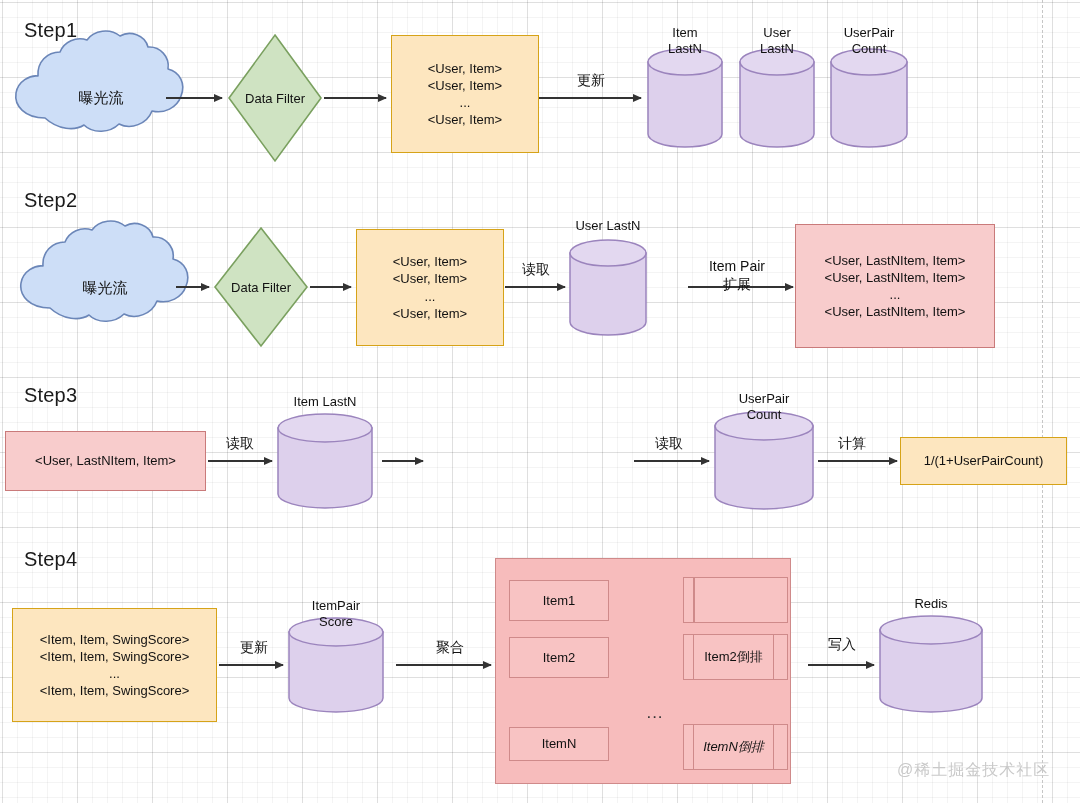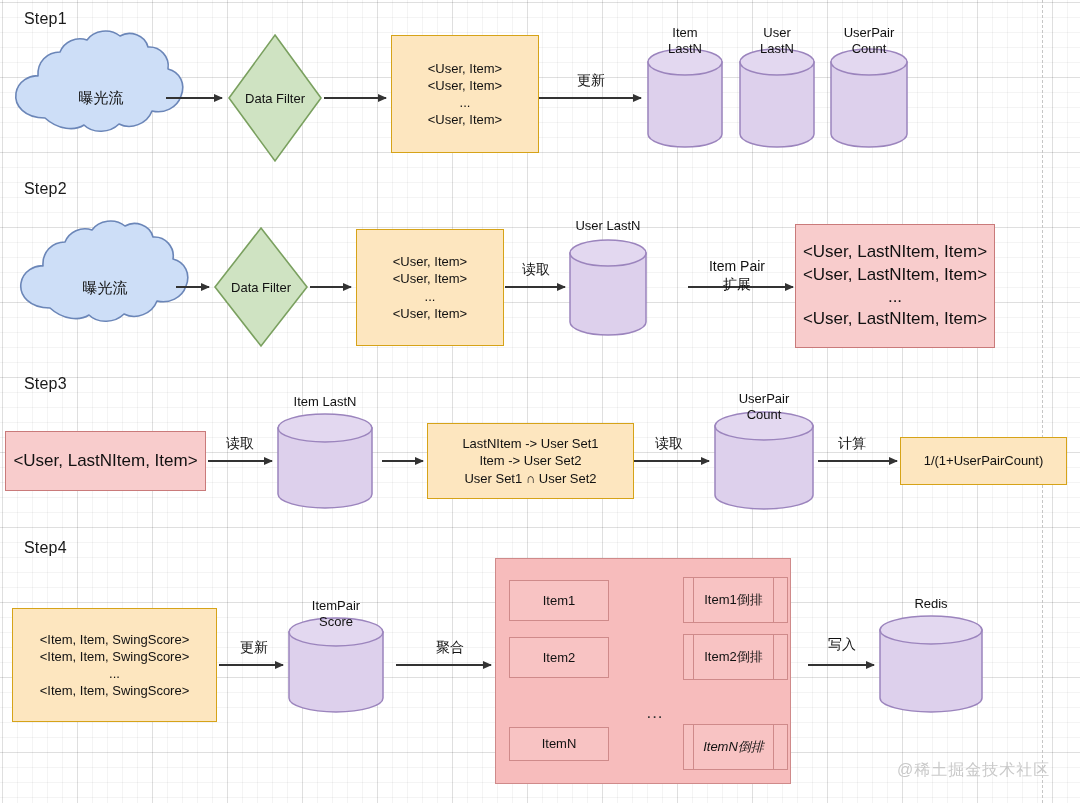--- a/index.html
+++ b/index.html
@@ -21,44 +21,45 @@
     background-position: 2px 2px, 2px 2px, 2px 2px, 2px 2px;
     overflow: hidden;
     font-family: "Liberation Sans", sans-serif;
     color: #111111;
   }
 
   .abs { position: absolute; box-sizing: border-box; }
 
   
   .step-label {
-    font-size: 16px;
+    font-size: 20px;
     color: #1a1a1a;
     letter-spacing: 0.2px;
     white-space: nowrap;
+    margin-top: 9px;
   }
 
   
   .box {
     display: flex;
     align-items: center;
     justify-content: center;
     text-align: center;
     line-height: 1.32;
     white-space: pre-line;
   }
   .box-orange {
     background: #fde6bf;
     border: 1.6px solid #d6a318;
     font-size: 13px;
   }
   .box-red {
     background: #f8cccc;
     border: 1.6px solid #c97a7a;
-    font-size: 17px;
+    font-size: 13px;
   }
   .box-red-plain {
     background: #f8c3c3;
     border: 1.6px solid #cf8a8a;
     font-size: 13px;
   }
   .group-red {
     background: #f7bcbc;
     border: 1.6px solid #cf8a8a;
   }
@@ -295,23 +296,20 @@
 &lt;User, LastNItem, Item&gt;</div>
 
   <div class="abs step-label" style="left:24px; top:375px;">Step3</div>
 
   <div class="abs box box-red" style="left:5px; top:431px; width:201px; height:60px;">&lt;User, LastNItem, Item&gt;</div>
 
   <div class="abs edge-label" style="left:212px; top:435px; width:56px;">读取</div>
 
   <div class="abs cyl-label" style="left:278px; top:428px; width:94px; height:68px;">Item LastN</div>
 
-  <div class="abs box box-orange" style="left:427px; top:423px; width:207px; height:76px;">LastNItem -&gt; User Set1
-Item -&gt; User Set2
-User Set1 ∩ User Set2</div>
 
   <div class="abs edge-label" style="left:641px; top:435px; width:56px;">读取</div>
 
   <div class="abs cyl-label" style="left:715px; top:426px; width:98px; height:70px;">UserPair
 Count</div>
 
   <div class="abs edge-label" style="left:824px; top:435px; width:56px;">计算</div>
 
   <div class="abs box box-orange" style="left:900px; top:437px; width:167px; height:48px;">1/(1+UserPairCount)</div>
 
@@ -327,21 +325,20 @@
   <div class="abs cyl-label" style="left:289px; top:632px; width:94px; height:68px;">ItemPair
 Score</div>
 
   <div class="abs edge-label" style="left:422px; top:639px; width:56px;">聚合</div>
 
   <div class="abs group-red" style="left:495px; top:558px; width:296px; height:226px;"></div>
 
   <div class="abs box box-red-plain" style="left:509px; top:580px; width:100px; height:41px;">Item1</div>
   <div class="abs inv-box" style="left:683px; top:577px; width:105px; height:46px;">
     <div class="inv-rail"></div>
-    <div class="inv-mid">Item1倒排</div>
     <div class="inv-rail-r"></div>
   </div>
 
   <div class="abs box box-red-plain" style="left:509px; top:637px; width:100px; height:41px;">Item2</div>
   <div class="abs inv-box" style="left:683px; top:634px; width:105px; height:46px;">
     <div class="inv-rail"></div>
     <div class="inv-mid">Item2倒排</div>
     <div class="inv-rail-r"></div>
   </div>
 

